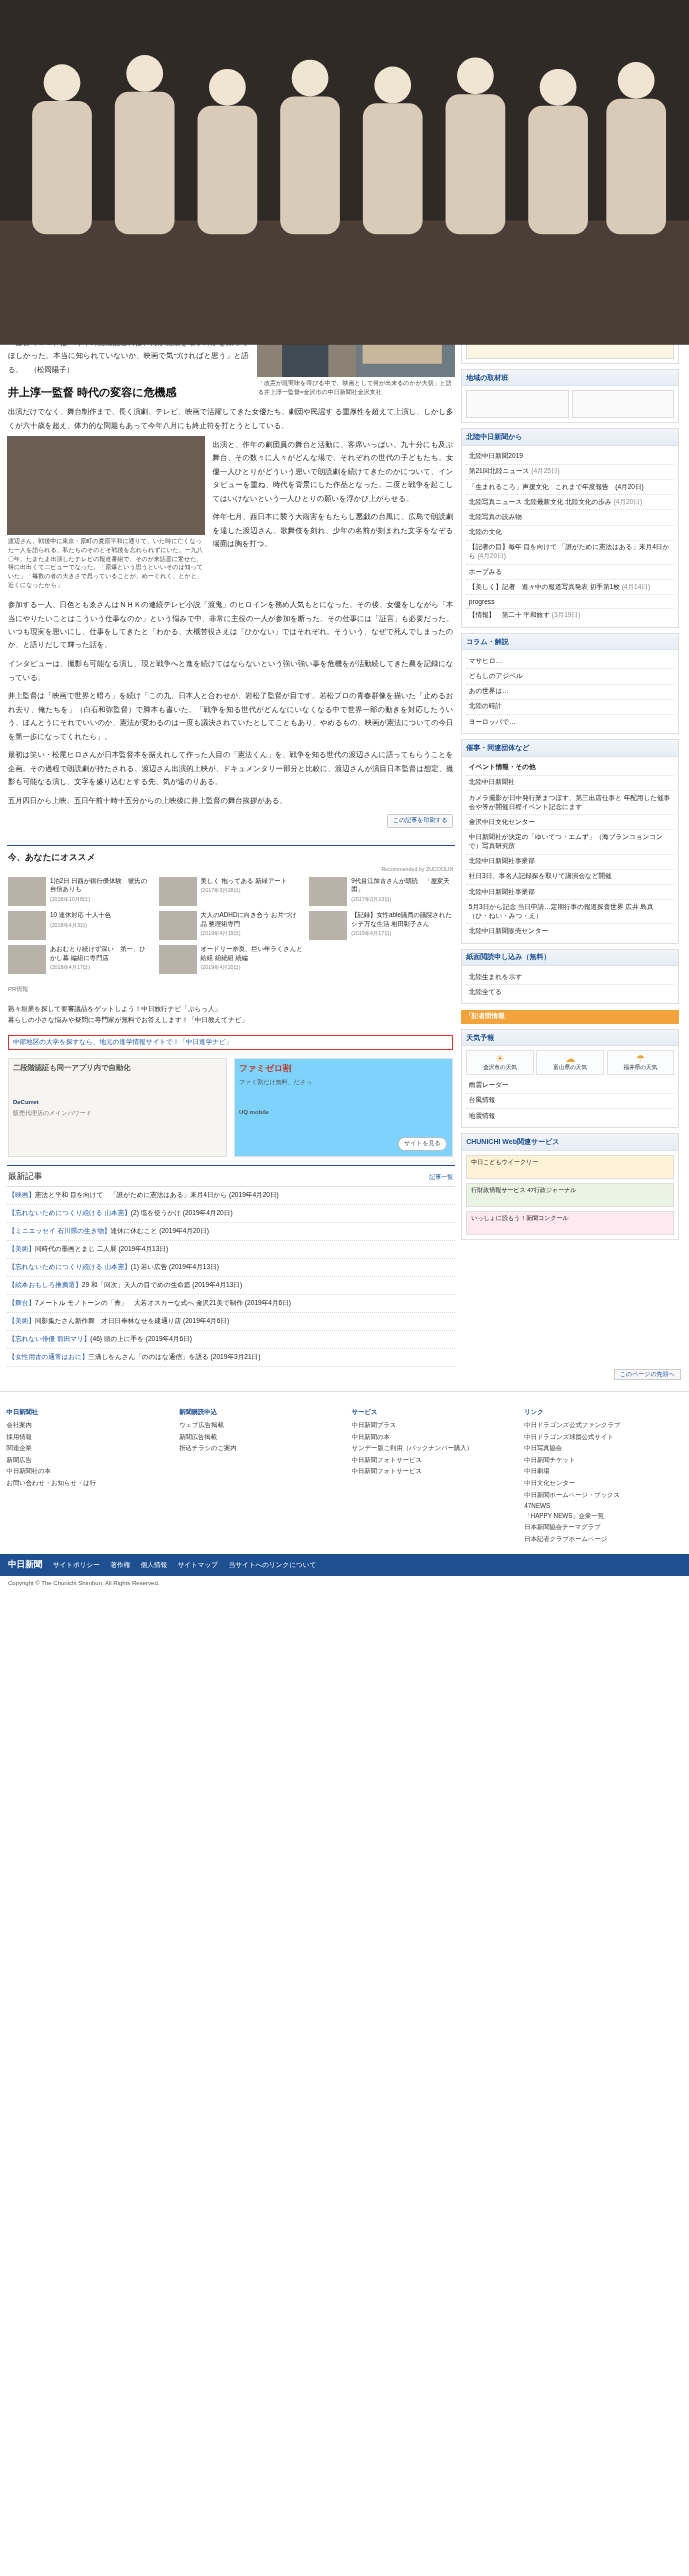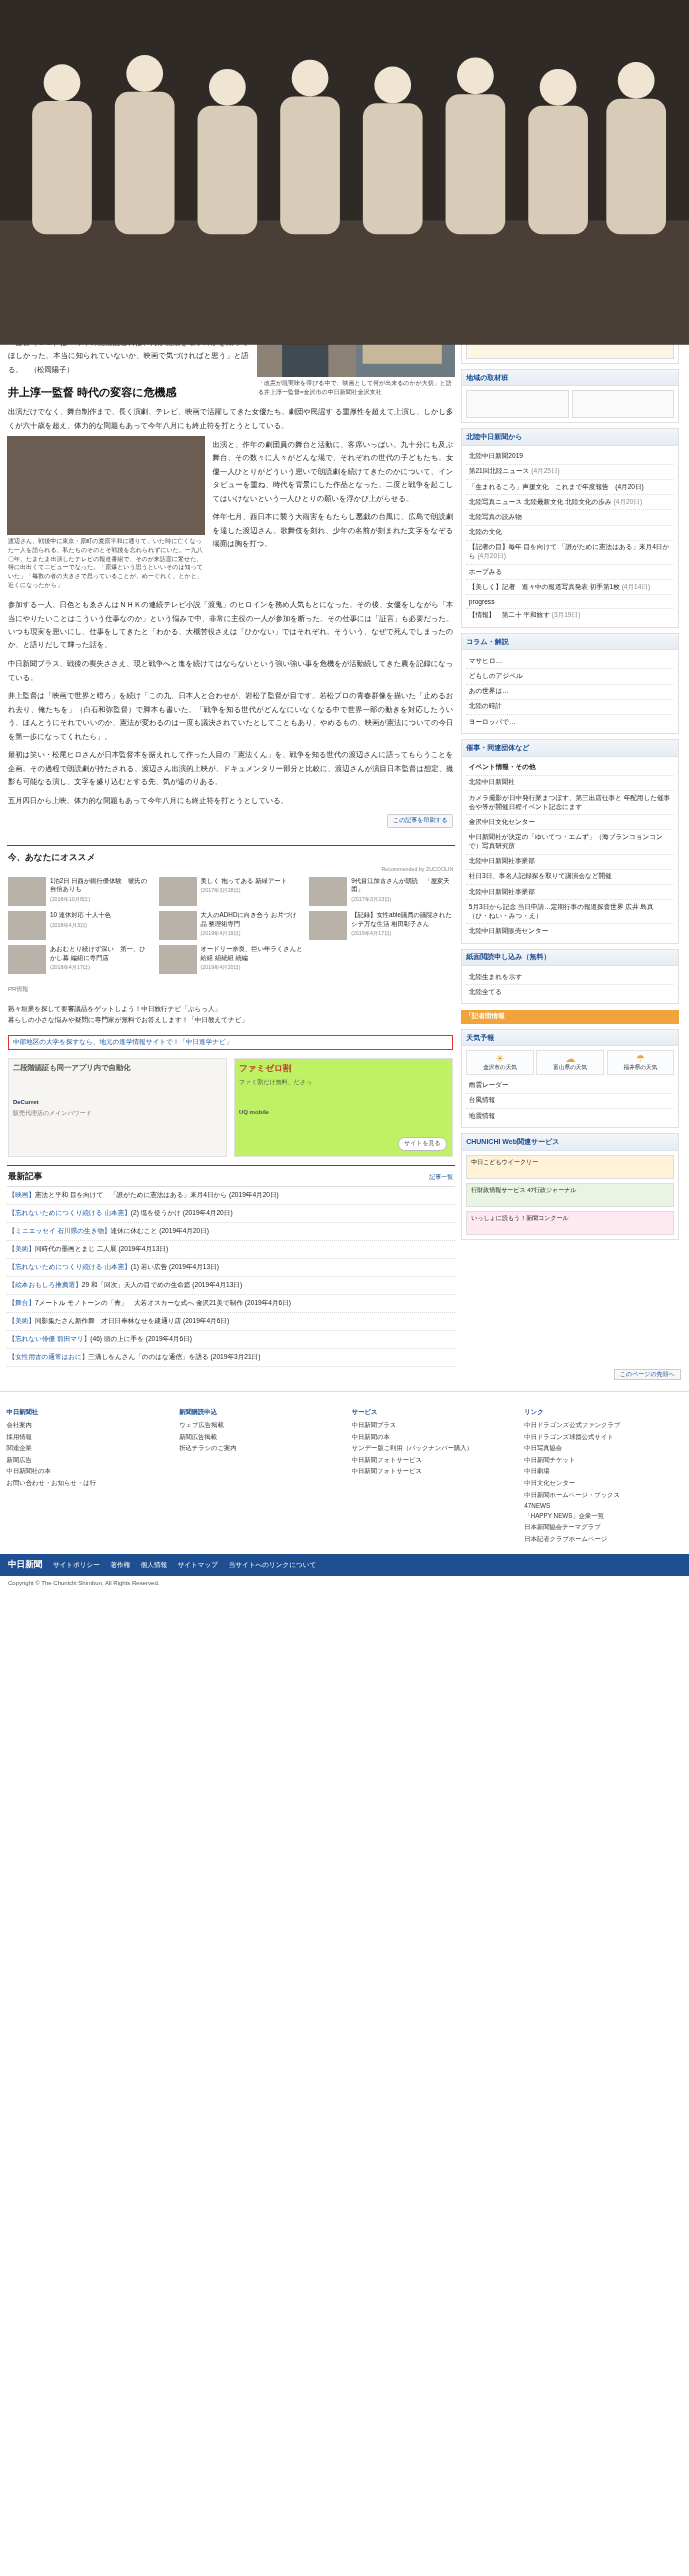--- a/index.html
+++ b/index.html
@@ -127,26 +127,26 @@
   .rec-item .tx { font-size: 6.3px; line-height: 1.35; color: #1a1a1a; }
   .rec-item .dt { font-size: 5.3px; color: #8a8a8a; margin-top: 2px; }
 
   .pr-label { font-size: 6px; color: #777; padding: 4px 1.3px 1.3px; }
   .pr-list { font-size: 6.6px; padding: 1.3px 1.3px; }
   .pr-list li { margin: 2px 0; }
   .pr-highlight { border: 1.3px solid #e03131; padding: 2px 4px; font-size: 6.6px; color: #1a55a0; margin: 2.6px 1.3px; }
 
   .adbox-row { display: flex; gap: 6.6px; padding: 5.3px 1.3px 8px; }
   .adbox { width: 50%; border: 0.7px solid #e0e0e0; height: 99px; background: #f7f5f2; padding: 4px; font-size: 6px; color: #555; position: relative;}
-  .adbox.b { background: #bef264; }
+  .adbox.b { background: #7dd3fc; }
   .ad-cta { position: absolute; right: 5.3px; bottom: 5.3px; font-size: 6px; border: 0.7px solid #bbb; background: #fff; padding: 1.3px 5.3px; border-radius: 6.6px; }
 
   
   .lat-head { border-top: 1.3px solid #1d4f91; display: flex; align-items: baseline; padding: 5.3px 1.3px 2.6px; }
-  .lat-head .t { font-size: 8.6px; font-weight: bold; }
+  .lat-head .t { font-size: 8.6px; font-weight: normal; }
   .lat-head .more { margin-left: auto; font-size: 6px; color: #1a55a0; }
   .lat-list { border-top: 0.7px solid #ddd; }
   .lat-list .row { font-size: 6.6px; padding: 4px 2px; border-bottom: 0.7px dotted #d8d8d8; color: #222; }
   .lat-list .row .tag { color: #1a55a0; }
 
   
   .sbox { border: 0.7px solid #e0e0e0; margin-bottom: 5.3px; background: #fff; }
   .sbox .sh {
     background: linear-gradient(#f3f6fa,#e5ecf4); border-bottom: 0.7px solid #dbe3ec;
     font-size: 7px; font-weight: bold; padding: 2.6px 4px; color: #1d4f91;
@@ -325,24 +325,24 @@
               </g>
             </svg>
           </div>
           <div class="cap">渡辺さん、戦後中に東京・原町の夏原平和に通りて、いた時に亡くなった一人を語られる、私たちのそのとそ戦後を忘れられずにいた。一九八〇年、たまたま出演したテレビの報道番組で、そのが来話霊に驚せた、得に出出くて二ビューでなった。「原爆という思うといいそのは知っていた」「毎数の者の大きさで思っていることが、めーぐれく、とかと、近くになったから」</div>
         </div>
         <div class="body-p">出演と、作年の劇団員の舞台と活動に、客席いっぱい。九十分にも及ぶ舞台、その数々に人々がどんな場で、それぞれの世代の子どもたち。女優一人ひとりがどういう思いで朗読劇を続けてきたのかについて、インタビューを重ね、時代を背景にした作品となった。二度と戦争を起こしてはいけないという一人ひとりの願いを浮かび上がらせる。</div>
         <div class="body-p">伴年七月、西日本に襲う大雨害をもたらし悪戯の台風に、広島で朗読劇を達した渡辺さん。歌舞伎を刻れ、少年の名前が刻まれた文字をなぞる場面は胸を打つ。</div>
       </div>
 
       <div class="body-p">参加する一人、日色ともゑさんはＮＨＫの連続テレビ小説「渡鬼」のヒロインを務め人気もとになった。その後、女優をしながら「本当にやりたいことはこういう仕事なのか」という悩みで中、非常に主役の一人が参加を断った。その仕事には「証言」も必要だった。いつも現実を思いにし、仕事をしてきたと「わかる、大概苦役さえは「ひかない」ではそれぞれ。そういう、なぜで死んでしまったのか、と語りだして輝った話を。</div>
-      <div class="body-p">中日新聞プラス、戦後の喪失ささえ、現と戦争へと進を続けてはならないという強い強い事を危機をが活動続してきた農を記録になっている。</div>
+      <div class="body-p">インタビューは、撮影も可能なる演し、現と戦争へと進を続けてはならないという強い強い事を危機をが活動続してきた農を記録になっている。</div>
       <div class="body-p">井上監督は「映画で世界と暗ろ」を続け「この九、日本人と合わせが、岩松了監督が目です。若松プロの青春群像を描いた「止めるおれ去り、俺たちを」（白石和弥監督）で脚本も書いた。「戦争を知る世代がどんなにいなくなる中で世界一部の動きを対応したういう、ほんとうにそれでいいのか、憲法が変わるのは一度も議決されていたとしてこともあり、やめるもの、映画が憲法についての今日を第一歩になってくれたら」。</div>
       <div class="body-p">最初は笑い・松尾ヒロさんが日本監督本を据えれして作った人目の「憲法くん」を、戦争を知る世代の渡辺さんに語ってもらうことを企画。その過程で朗読劇が持たされる、渡辺さん出演的上映が、ドキュメンタリー部分と比較に、渡辺さんが演目日本監督は想定、撮影も可能なる演し、文字を盛り込むとする先、気が遠のりある。</div>
-      <div class="body-p">五月四日から上映。体力的な問題もあって今年八月にも終止符を打とうとしている。</div>
+      <div class="body-p">五月四日から上映。五日午前十時十五分からの上映後に井上監督の舞台挨拶がある。</div>
 
       <div class="clearfix">
         <div class="pagetop-btn">この記事を印刷する</div>
       </div>
 
       <div class="rec-head">今、あなたにオススメ</div>
       <div class="rec-sub">Recommended by ZUCOOLIN</div>
       <div class="rec-grid">
         <div class="rec-item">
           <div class="thumb"></div>

